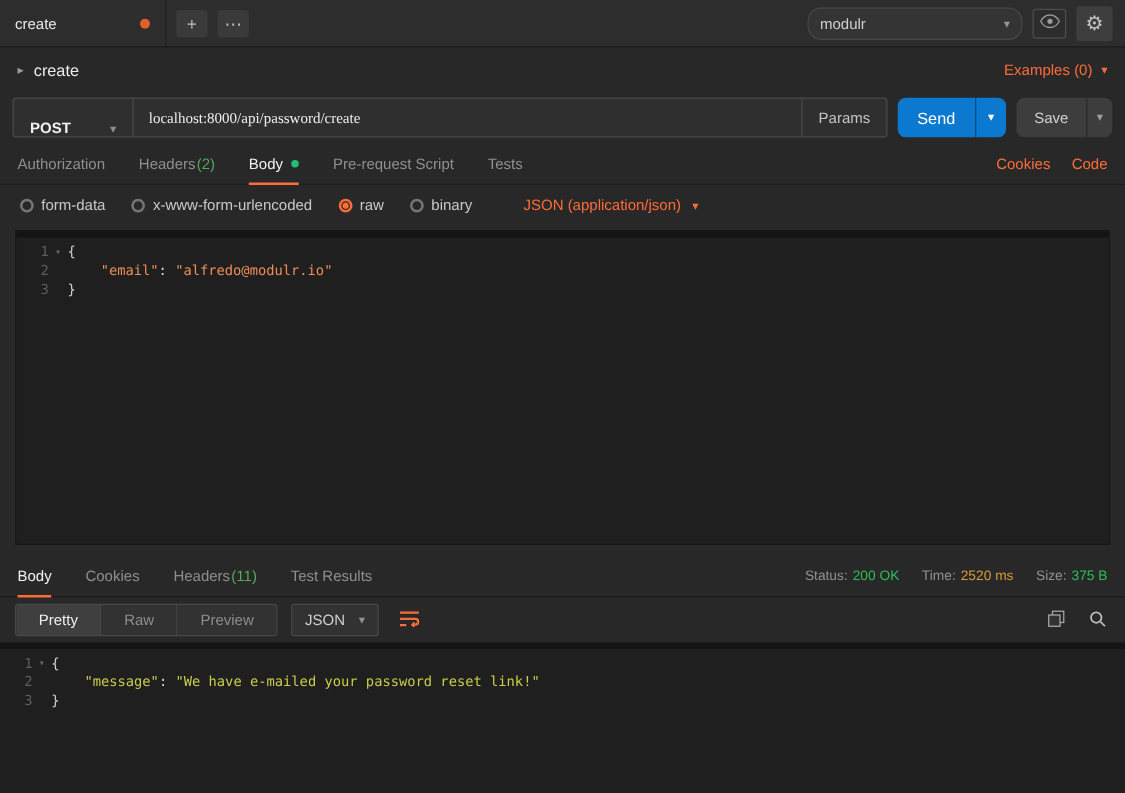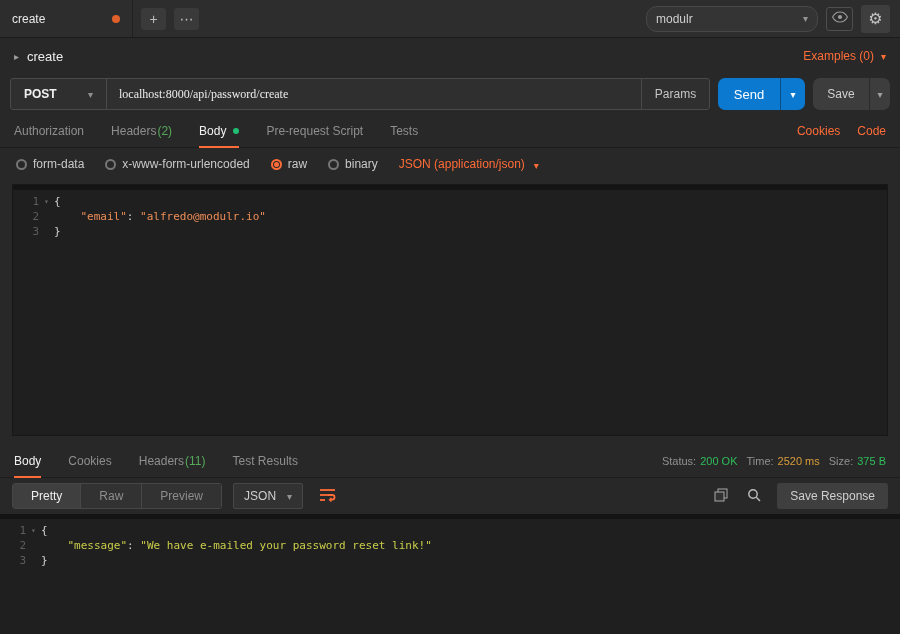--- a/index.html
+++ b/index.html
@@ -22,21 +22,21 @@
   
   .title-row{height:36px;display:flex;align-items:center;padding:0 14px;flex-shrink:0}
   .collapse{color:#9d9d9d;font-size:10px;margin-right:8px;cursor:pointer}
   .req-name{color:#ececec;font-size:13px}
   .examples{margin-left:auto;color:#ff6c37;display:flex;align-items:center;gap:7px;cursor:pointer}
   .examples .caret{font-size:10px}
 
   
   .url-row{height:40px;display:flex;align-items:center;padding:0 10px;gap:8px;flex-shrink:0}
   .url-group{flex:1;height:32px;display:flex;border:1px solid #4a4a4a;border-radius:3px;background:#2f2f2f;overflow:hidden}
-  .method{width:96px;display:flex;align-items:center;padding:0 13px;color:#f1f1f1;font-weight:bold;border-right:1px solid #4a4a4a;cursor:pointer}
+  .method{width:96px;display:flex;align-items:flex-end;padding:0 13px;color:#f1f1f1;font-weight:bold;border-right:1px solid #4a4a4a;cursor:pointer}
   .method .caret{margin-left:auto;color:#8f8f8f;font-size:10px;font-weight:normal}
   .url-input{flex:1;background:transparent;border:none;color:#ededed;font-size:12px;padding:0 12px;outline:none;font-family:Liberation Serif, serif}
   .params-btn{width:68px;border-left:1px solid #4a4a4a;display:flex;align-items:center;justify-content:center;color:#c5c5c5;cursor:pointer}
   .btn-group{display:flex;height:32px;border-radius:7px;overflow:hidden;flex-shrink:0}
   .send-main{width:62px;background:#0b79cf;color:#fff;font-size:13px;display:flex;align-items:center;justify-content:center;cursor:pointer;border:none}
   .send-caret{width:25px;background:#0b79cf;border-left:1px solid rgba(0,0,0,.35);color:#fff;display:flex;align-items:center;justify-content:center;font-size:10px;cursor:pointer}
   .save-main{width:56px;background:#3d3d3d;color:#d0d0d0;display:flex;align-items:center;justify-content:center;cursor:pointer}
   .save-caret{width:21px;background:#3d3d3d;border-left:1px solid #2b2b2b;color:#9f9f9f;display:flex;align-items:center;justify-content:center;font-size:10px;cursor:pointer}
 
   
@@ -48,39 +48,39 @@
   .green-dot{width:6px;height:6px;border-radius:50%;background:#21bf73;margin-left:7px}
   .rtabs-right{margin-left:auto;display:flex;gap:17px}
   .orange-link{color:#ff6c37;cursor:pointer}
 
   
   .mode-row{height:32px;display:flex;align-items:center;padding:0 16px;gap:21px;color:#c9c9c9;flex-shrink:0}
   .mode{display:flex;align-items:center;gap:6px;cursor:pointer}
   .radio{width:11px;height:11px;border-radius:50%;border:2px solid #767676;position:relative;flex-shrink:0}
   .mode.selected .radio{border-color:#ff6c37}
   .mode.selected .radio::after{content:"";position:absolute;inset:1px;border-radius:50%;background:#ff6c37}
-  .content-type{color:#ff6c37;display:flex;align-items:flex-end;gap:9px;cursor:pointer}
+  .content-type{margin-left:20px;color:#ff6c37;display:flex;align-items:flex-end;gap:9px;cursor:pointer}
   .content-type .caret{color:#ff6c37;font-size:10px}
 
   
   .editor{background:#1f1f1f;font-family:"DejaVu Sans Mono",monospace;font-size:11px;line-height:15px}
   .editor .strip{height:5px;background:#141414}
   .request-editor{margin:4px 12px 0;height:252px;border:1px solid #171717;flex-shrink:0}
   .response-editor{flex:1}
   .lines{padding-top:4px}
   .line{display:flex;height:15px;cursor:text}
   .ln{width:26px;text-align:right;color:#5d5d5d;flex-shrink:0}
   .fold{width:15px;text-align:center;color:#666;font-size:8px;line-height:15px}
   .code{white-space:pre;color:#d2d2d2}
   .request-editor .tk{color:#ee8d57}
   .response-editor .tk{color:#c9cd49}
 
   
   .resp-head{height:34px;display:flex;align-items:center;padding:0 14px;gap:27px;border-bottom:1px solid #1d1d1d;color:#8f8f8f;flex-shrink:0;margin-top:8px}
-  .resp-meta{margin-left:auto;display:flex;gap:9px;font-size:11px;color:#919191}
+  .resp-meta{margin-left:auto;display:flex;gap:18px;font-size:11px;color:#919191}
   .meta-item{display:flex;gap:4px}
   .v-green{color:#2ebd59}
   .v-amber{color:#d89c3a}
 
   .resp-toolbar{height:36px;display:flex;align-items:center;padding:0 12px;gap:11px;flex-shrink:0}
   .seg{display:flex;height:26px;border:1px solid #474747;border-radius:3px;overflow:hidden}
   .seg-btn{padding:0 18px;display:flex;align-items:center;color:#8d8d8d;background:#323232;border-right:1px solid #474747;cursor:pointer}
   .seg-btn:last-child{border-right:none}
   .seg-btn.active{background:#3f3f3f;color:#ededed}
   .fmt-select{height:26px;border:1px solid #474747;border-radius:2px;background:#323232;display:flex;align-items:center;gap:11px;padding:0 10px;color:#cfcfcf;cursor:pointer}
@@ -300,23 +300,20 @@
         </span>
       </div>
       <div class="tool-icon">
         <span>
           <svg width="14" height="14" viewBox="0 0 14 14">
               <circle cx="6" cy="6" r="4.2" fill="none" stroke="#bdbdbd" stroke-width="1.4"></circle>
               <line x1="9.3" y1="9.3" x2="13" y2="13" stroke="#bdbdbd" stroke-width="1.4"></line>
             </svg>
         </span>
       </div>
-      <div class="save-resp">
-        <span>Save Response</span>
-      </div>
     </div>
   </div>
 
   <div class="editor response-editor">
     <div class="strip"></div>
     <div class="lines">
       <div class="line">
         <span class="ln">1</span>
         <span class="fold">▾</span>
         <span class="code"><span>{</span></span>

